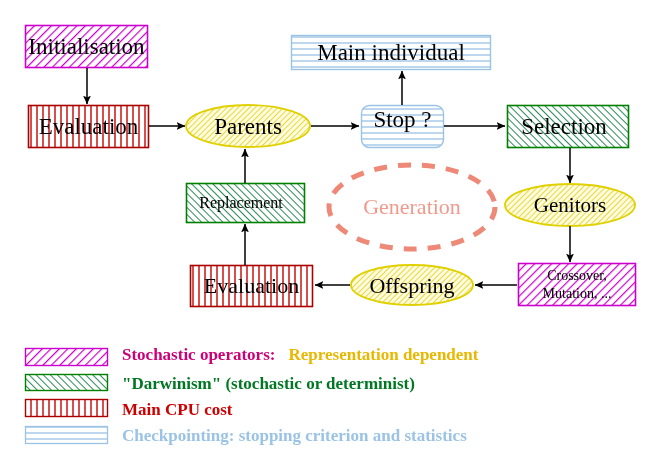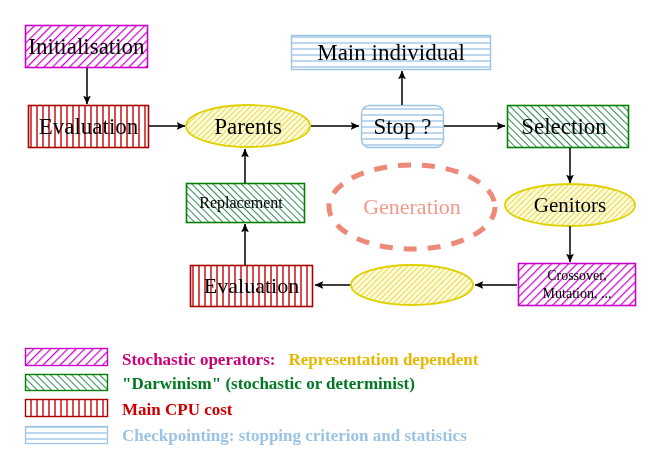--- a/index.html
+++ b/index.html
@@ -135,39 +135,40 @@
   </svg>
 
   <div class="node-label" style="left:25px; top:25px; width:123px; height:43px; font-size:23px;border-radius:15px;">Initialisation</div>
 
   <div class="node-label" style="left:28px; top:105px; width:121px; height:43px; font-size:23px;">Evaluation</div>
 
   <div class="node-label" style="left:186px; top:105px; width:124px; height:42px; font-size:23px;">Parents</div>
 
   <div class="node-label" style="left:291px; top:35px; width:200px; height:35px; font-size:23px;">Main individual</div>
 
-  <div class="node-label" style="left:361px; top:105px; width:83px; height:43px; font-size:23px;">Stop ?</div>
+  <div class="node-label" style="left:361px; top:98px; width:83px; height:43px; font-size:23px;">Stop ?</div>
 
   <div class="node-label" style="left:507px; top:105px; width:114px; height:43px; font-size:23px;">Selection</div>
 
   <div class="node-label" style="left:505px; top:184px; width:130px; height:42px; font-size:21px;">Genitors</div>
 
   <div class="node-label" style="left:518px; top:263px; width:118px; height:43px; font-size:14px; flex-direction:column; line-height:1.25;">
     <span>Crossover,</span>
     <span>Mutation, ...</span>
   </div>
 
   <div class="node-label" style="left:329px; top:186px; width:166px; height:42px; font-size:22px; color:#f09a8c;">Generation</div>
 
+  <div class="node-label" style="left:351px; top:265px; width:122px; height:41px; font-size:22px;">Offspring</div>
 
   <div class="node-label" style="left:190px; top:265px; width:123px; height:42px; font-size:22px;">Evaluation</div>
 
   <div class="node-label" style="left:186px; top:183px; width:110px; height:40px; font-size:16px;">Replacement</div>
 
-  <div style="position:absolute; left:122px; top:346px; height:22px; display:flex; align-items:flex-end;">
+  <div style="position:absolute; left:122px; top:346px; height:22px; display:flex; align-items:flex-start;">
     <span class="legend-text" style="position:static; font-size:17px; color:#cc0077;">Stochastic operators:</span>
     <span class="legend-text" style="position:static; font-size:17px; color:#e8b800; margin-left:13px;">Representation dependent</span>
   </div>
 
   <div style="position:absolute; left:122px; top:372px; height:22px; display:flex; align-items:center;">
     <span class="legend-text" style="position:static; font-size:17px; color:#007722;">"Darwinism" (stochastic or determinist)</span>
   </div>
 
   <div style="position:absolute; left:122px; top:398px; height:22px; display:flex; align-items:center;">
     <span class="legend-text" style="position:static; font-size:17px; color:#cc0000;">Main CPU cost</span>

